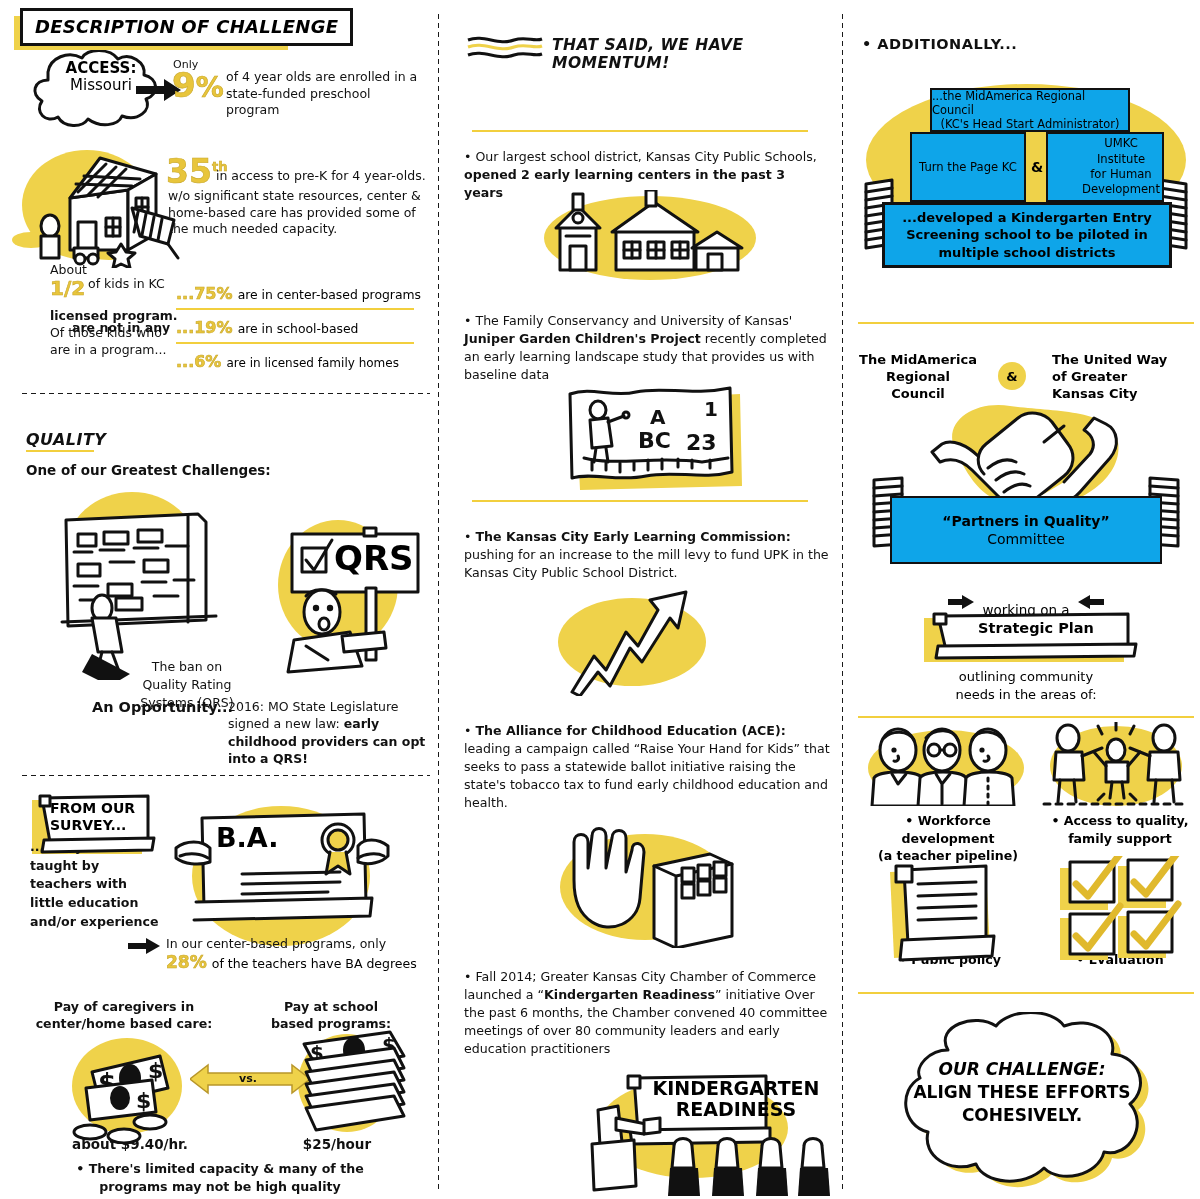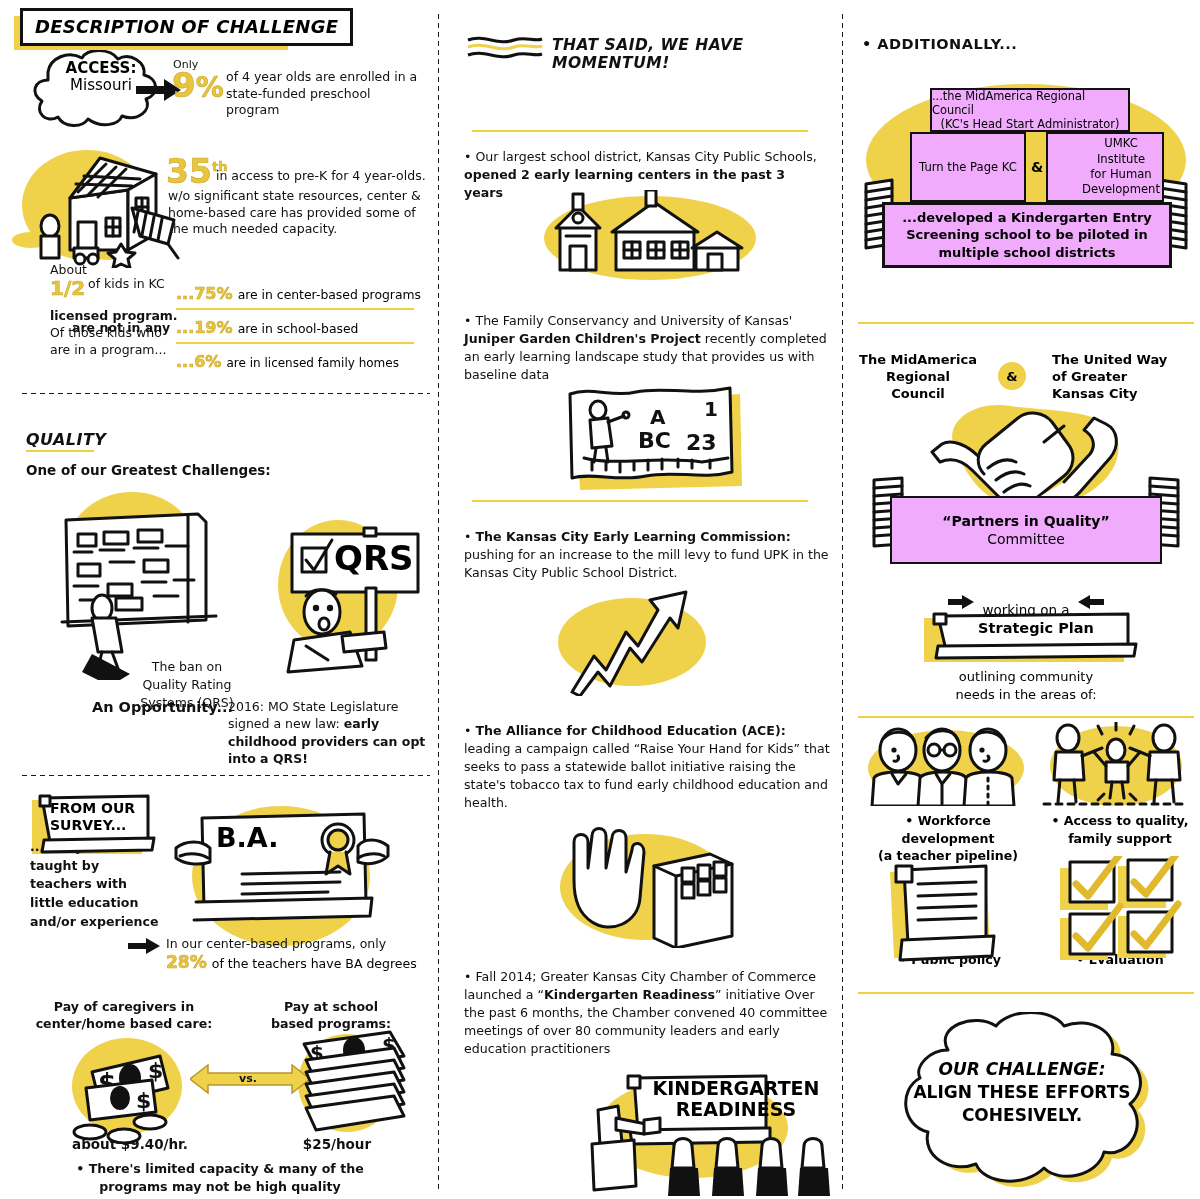--- a/index.html
+++ b/index.html
@@ -76,21 +76,21 @@
   .blkfill { stroke: #111; fill: #fff; stroke-width: 3; stroke-linejoin: round; stroke-linecap: round; }
   .solid { fill: #111; stroke: none; }
   .ylw { fill: #efd24a; stroke: none; }
 
   .txt { position: absolute; font-size: 12.5px; line-height: 1.32; color: #111; }
   .ctr { text-align: center; }
 
   .bullet-p { font-size: 12.6px; line-height: 1.42; color: #111; }
   .bullet-p b { font-weight: bold; }
 
-  .boxline { border: 2.5px solid #111; background: #f0abfc; }
+  .boxline { border: 2.5px solid #111; background: #0ea5e9; }
 </style>
 </head>
 <body>
 
 <div id="page">
 
   <div class="vdiv" id="vdiv1"></div>
   <div class="vdiv" id="vdiv2"></div>
 
   <div class="col" id="col-left">

